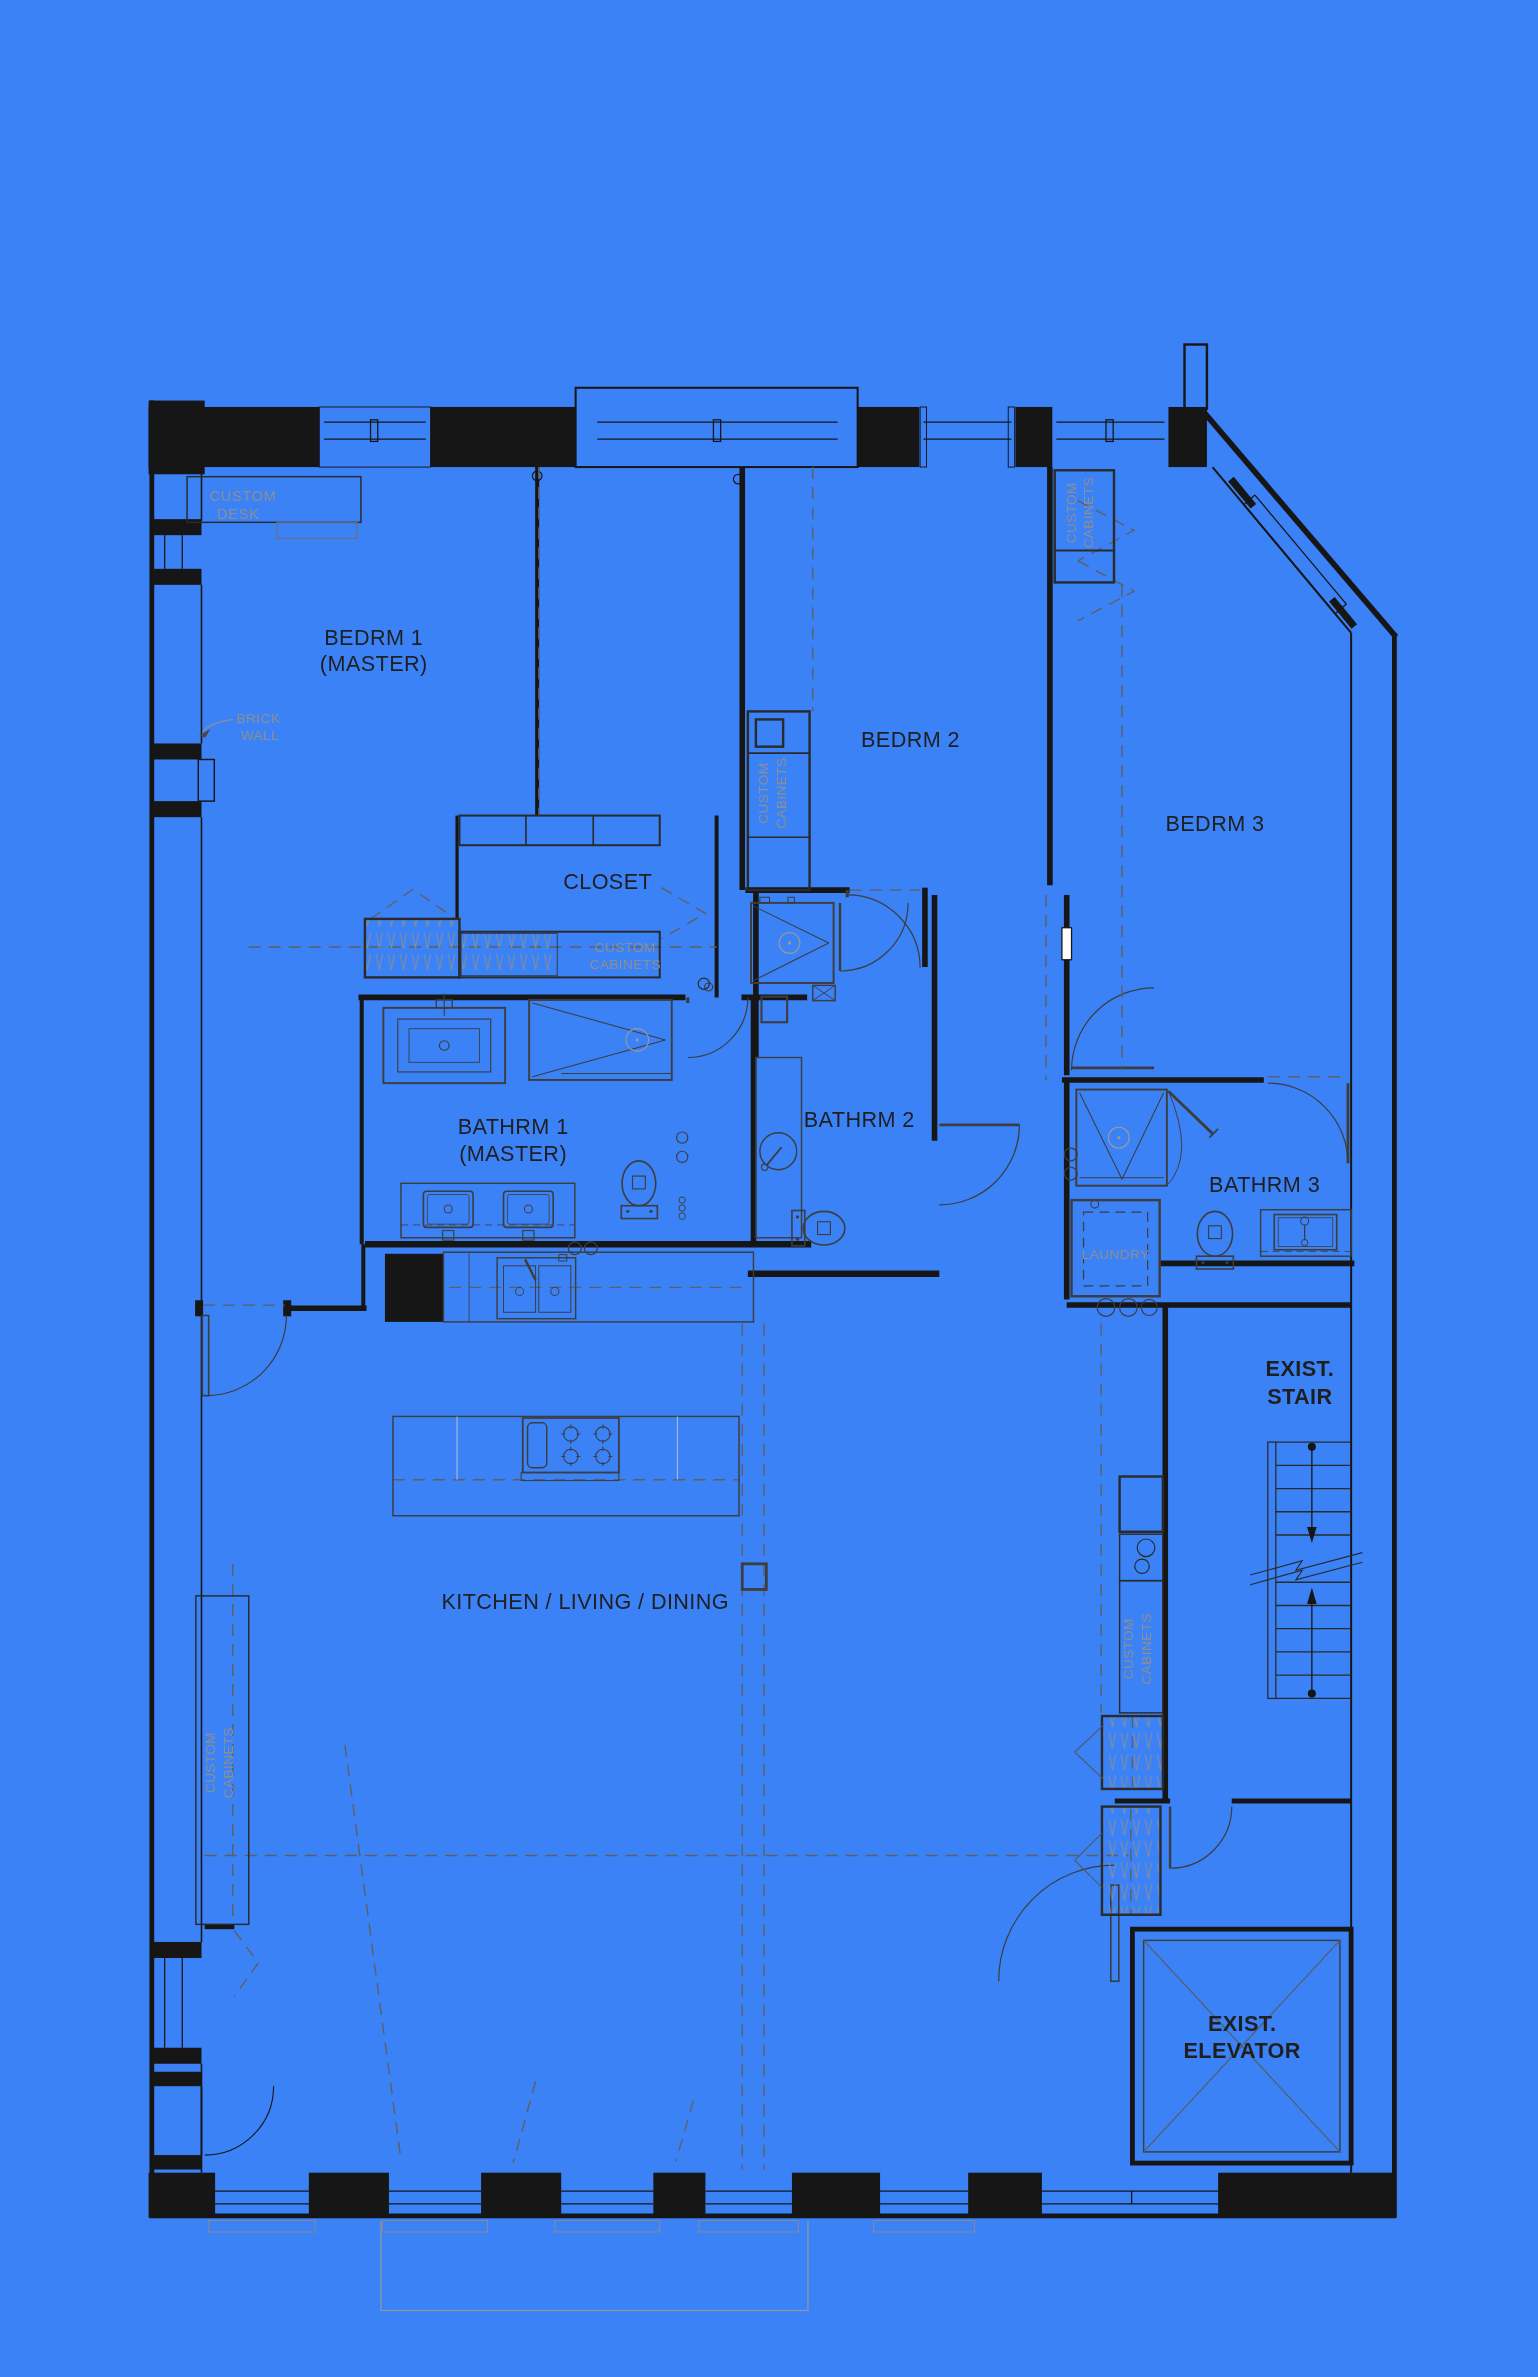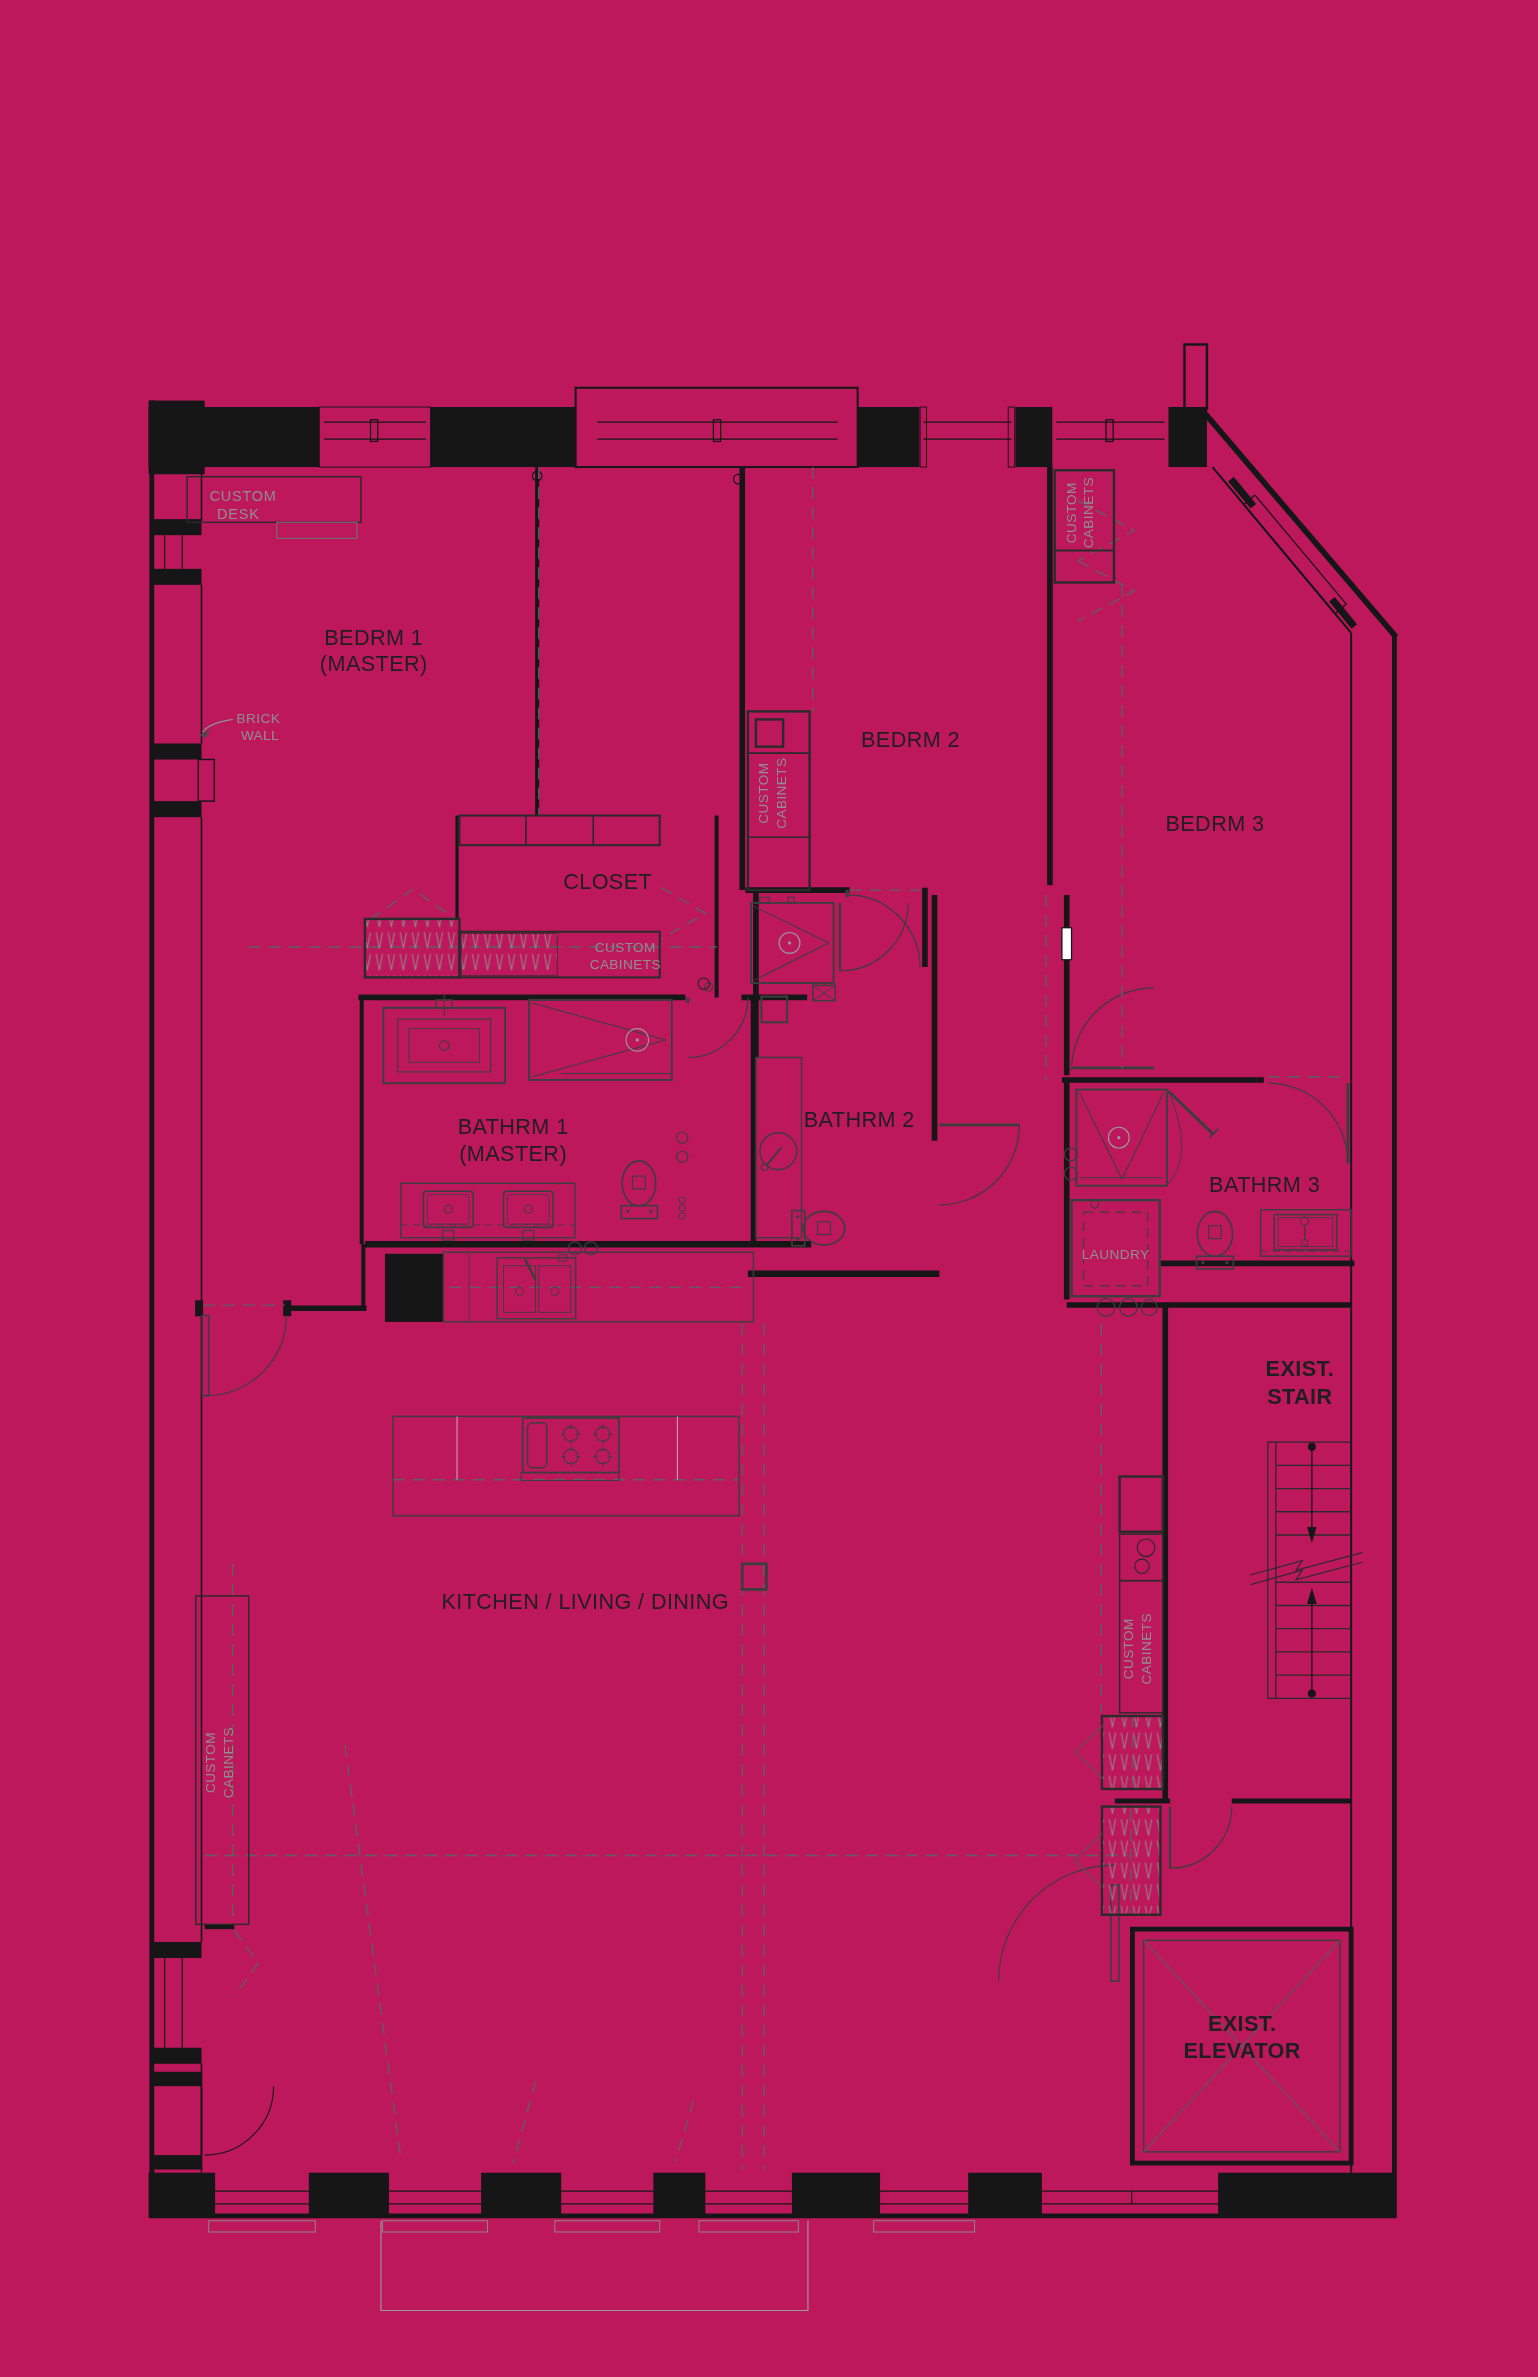--- a/index.html
+++ b/index.html
@@ -1,16 +1,16 @@
 <!DOCTYPE html>
 <html style="font-size:13px"><head>
 <meta charset="utf-8">
 <style>
   html,body{margin:0;padding:0;background:#ffffff;}
-  .sheet{width:1539px;height:2377px;position:relative;background:#be185d;overflow:hidden;
+  .sheet{width:1539px;height:2377px;position:relative;background:#3b82f6;overflow:hidden;
          font-family:"Liberation Sans", sans-serif;}
   svg{position:absolute;left:0;top:0;}
   text{fill:#1f1f1f;}
   .room-lbl{font-size:27px;letter-spacing:.5px;}
   .room-lbl-b{font-size:27px;font-weight:bold;letter-spacing:.5px;}
   .ann-lbl{font-size:18px;fill:#8f8f8f;letter-spacing:1px;}
   .ann-lbl-sm{font-size:17px;fill:#8f8f8f;letter-spacing:.5px;}
 </style>
 </head>
 <body>

